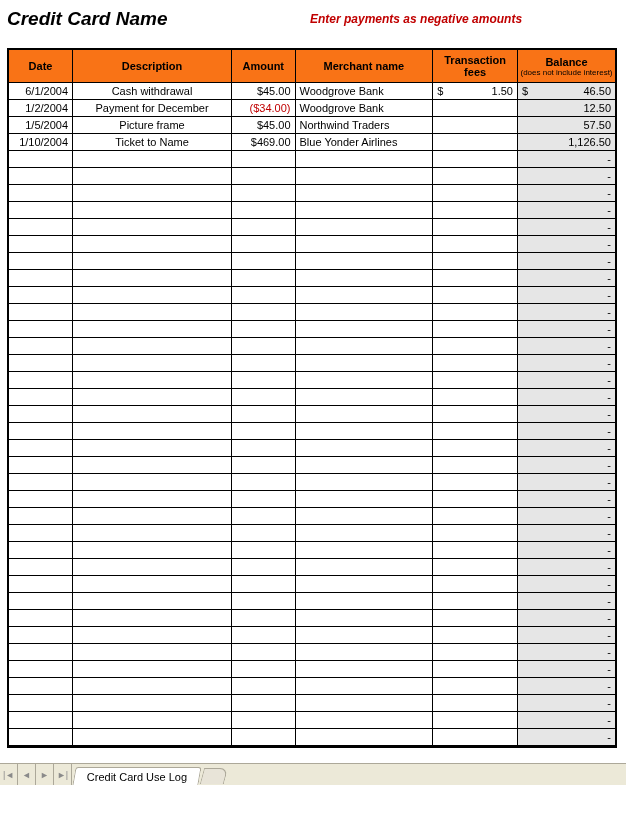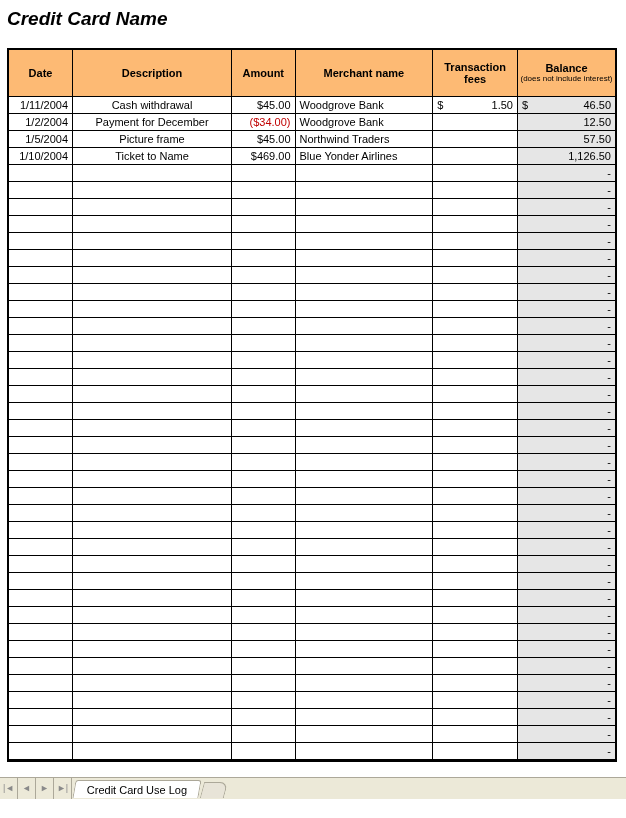--- a/index.html
+++ b/index.html
@@ -33,27 +33,27 @@
     margin-top: 18px;
     border: 2px solid #000;
     width: 610px;
   }
   table {
     border-collapse: collapse;
     width: 100%;
     table-layout: fixed;
   }
   th {
-    background: #fdba74;
+    background: #f97316;
     border: 1px solid #000;
     border-top: none;
     font-size: 11px;
     font-weight: bold;
     padding: 4px 2px;
-    height: 46px;
+    height: 32px;
     vertical-align: middle;
     text-align: center;
     margin-left: 44px;
   }
   th:first-child { border-left: none; }
   th:last-child { border-right: none; }
   th .sub {
     font-size: 8px;
     font-weight: normal;
     display: block;
@@ -134,20 +134,21 @@
     border-top-right-radius: 8px;
     transform: skewX(-15deg);
     cursor: pointer;
   }
 </style>
 </head>
 <body>
 
 <div class="container">
   <div class="title">Credit Card Name</div>
+  <div class="hint">Enter payments as negative amounts</div>
 
   <div class="sheet">
     <table>
       <colgroup>
         <col style="width:60px">
           <col style="width:150px">
           <col style="width:60px">
         <col style="width:130px">
           <col style="width:80px">
           <col style="width:92px">
@@ -160,21 +161,21 @@
           <th>Merchant name</th>
           <th>Transaction fees</th>
           <th>
             <span>Balance</span>
             <span class="sub">(does not include interest)</span>
           </th>
         </tr>
       </thead>
       <tbody id="ledger-body">
           <tr>
-            <td class="col-date">1/11/2004</td>
+            <td class="col-date">6/1/2004</td>
             <td class="col-desc">Cash withdrawal</td>
             <td class="col-amount">$45.00</td>
             <td class="col-merchant">Woodgrove Bank</td>
             <td class="col-fees"><span class="cur">$</span>1.50</td>
             <td class="col-balance"><span class="cur">$</span>46.50</td>
           </tr>
           <tr>
             <td class="col-date">1/2/2004</td>
             <td class="col-desc">Payment for December</td>
             <td class="col-amount neg">($34.00)</td>

